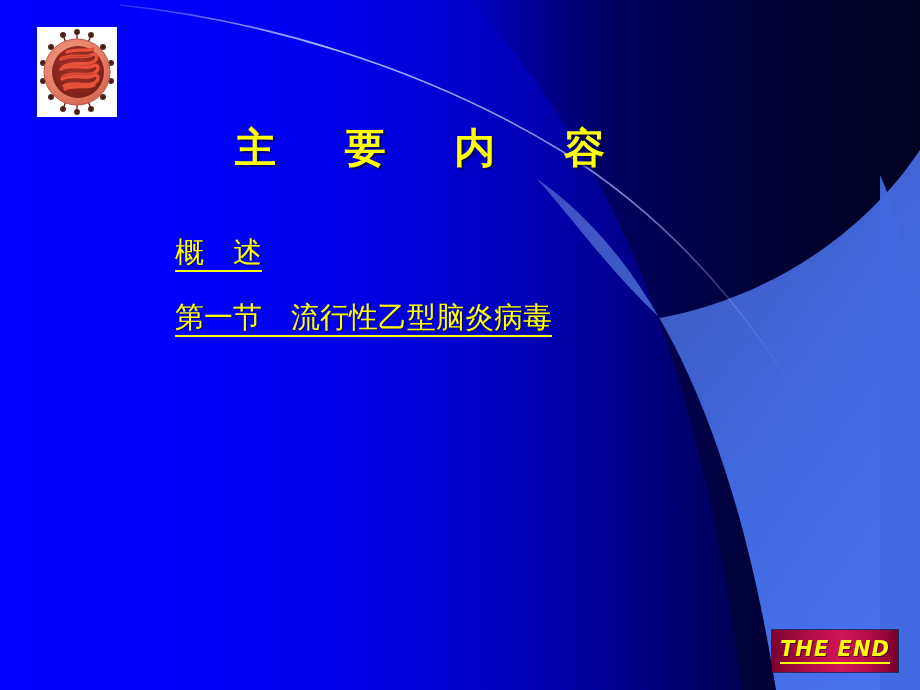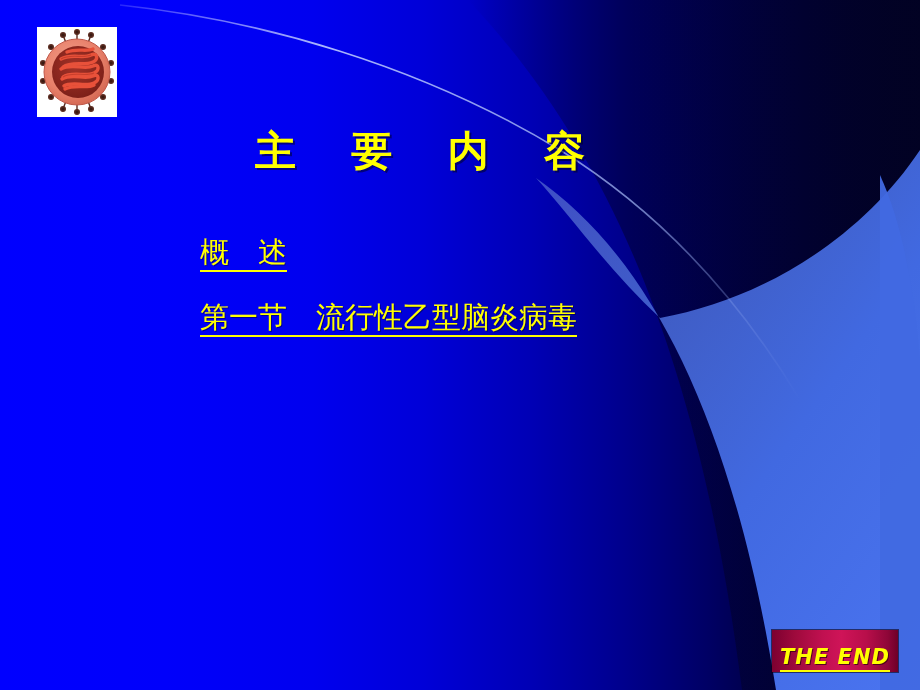--- a/index.html
+++ b/index.html
@@ -59,29 +59,29 @@
     left: 0;
     top: 128px;
     width: 840px;
     text-align: center;
     color: #ffff00;
     font-size: 41px;
     font-weight: bold;
     letter-spacing: 22px;
     text-indent: 22px;
     line-height: 1.15;
-    font-family: Liberation Sans, sans-serif;
+    font-family: Liberation Mono, monospace;
     text-shadow: 2px 2px 0 rgba(0,0,40,0.55);
     white-space: nowrap;
   }
 
   
   #content-list {
     position: absolute;
-    left: 200px;
+    left: 175px;
     top: 238px;
     width: 640px;
   }
   .content-link {
     display: block;
     color: #ffff00;
     font-size: 29px;
     font-weight: normal;
     line-height: 1.0;
     margin-bottom: 31px;
@@ -105,21 +105,21 @@
     height: 42px;
     background: linear-gradient(to right,
         #7c0030 0%,
         #9e0a3c 18%,
         #c01050 40%,
         #cf1458 55%,
         #b80e4a 75%,
         #8e0638 92%,
         #6e0028 100%);
     display: flex;
-    align-items: flex-end;
+    align-items: center;
     justify-content: center;
     box-shadow: 0 0 0 1px rgba(10,0,20,0.6);
   }
   #the-end-label {
     color: #ffff00;
     font-size: 21px;
     font-weight: bold;
     font-style: italic;
     letter-spacing: 1px;
     border-bottom: 2px solid #ffff00;

